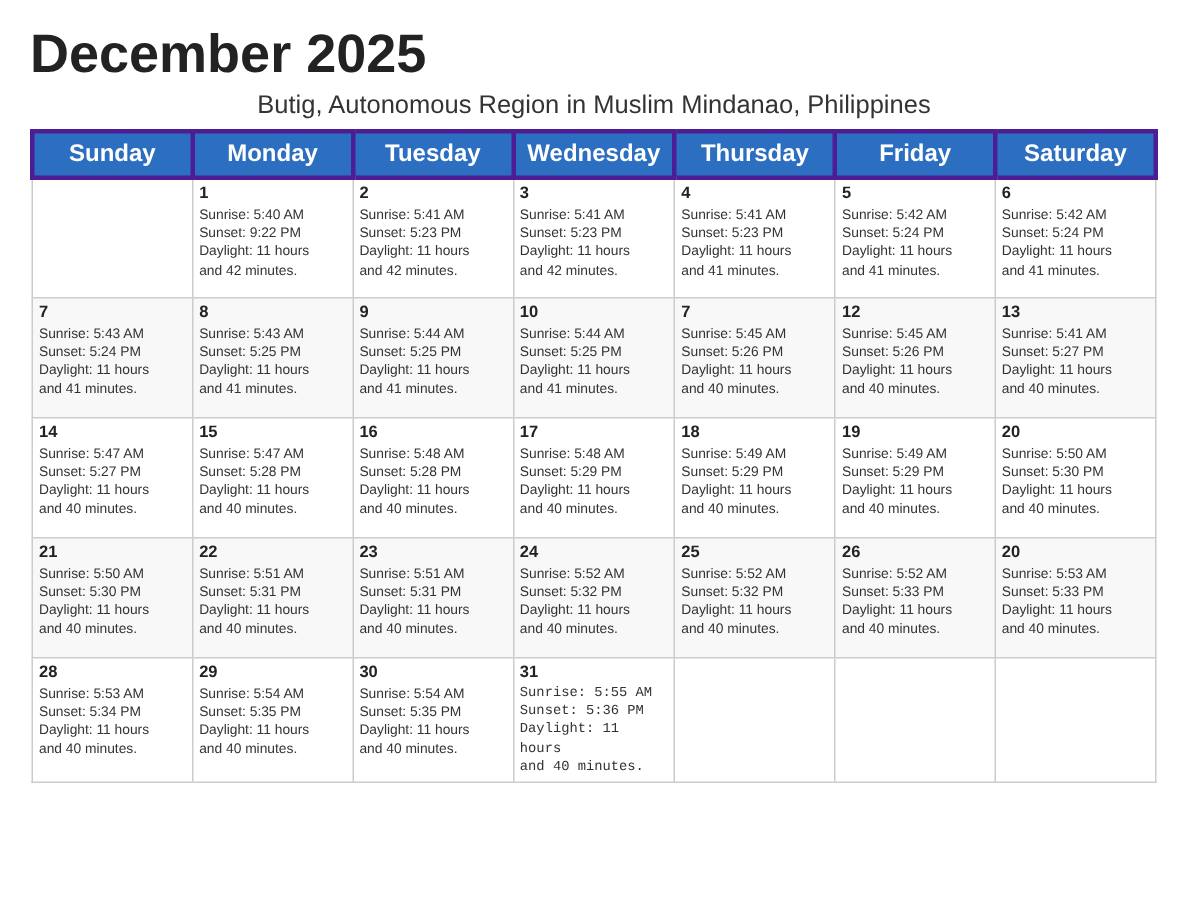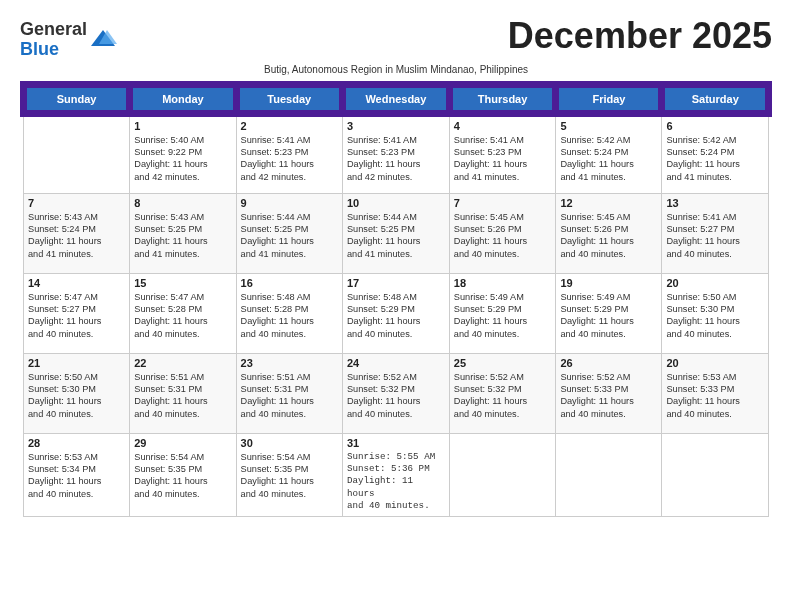--- a/index.html
+++ b/index.html
@@ -42,38 +42,38 @@
     .title-block {
       text-align: left;
     }
     .month-title {
       font-size: 36px;
       font-weight: bold;
       color: #222;
       line-height: 1.1;
     }
     .subtitle {
-      font-size: 10px;
+      font-size: 17px;
       color: #333;
       text-align: center;
       margin-bottom: 6px;
     }
     .calendar {
       width: 100%;
       border-collapse: collapse;
       font-size: 10px;
     }
     .calendar th {
       background: #2c6ebf;
       color: #fff;
       text-align: center;
       padding: 5px 2px;
-      font-size: 11px;
+      font-size: 16px;
       font-weight: bold;
-      border: 7px solid #4c1d95;
+      border: 3px solid #4c1d95;
     }
     .calendar td {
       border: 1px solid #ccc;
       vertical-align: top;
       padding: 3px 4px;
       width: 108px;
       height: 80px;
       background: #fff;
     }
     .calendar tr:nth-child(even) td {
@@ -93,32 +93,20 @@
     }
     .empty-cell {
       background: #fff !important;
     }
   </style>
 </head>
 <body>
 
 <div class="page">
   <div class="header">
-    <div class="logo">
-      <div>
-        <div class="logo-text">
-          <span class="logo-general">General</span><br>
-          <span class="logo-blue">Blue</span>
-        </div>
-      </div>
-      <svg class="logo-icon" viewBox="0 0 28 28">
-        <polygon points="14,4 26,20 2,20" fill="#1a6fc4"></polygon>
-        <polygon points="18,4 28,18 10,18" fill="#5aabf0" opacity="0.7"></polygon>
-      </svg>
-    </div>
     <div class="title-block">
       <div class="month-title">December 2025</div>
     </div>
   </div>
   <div class="subtitle">Butig, Autonomous Region in Muslim Mindanao, Philippines</div>
 
   <table class="calendar">
     <thead>
       <tr>
         <th>Sunday</th>

